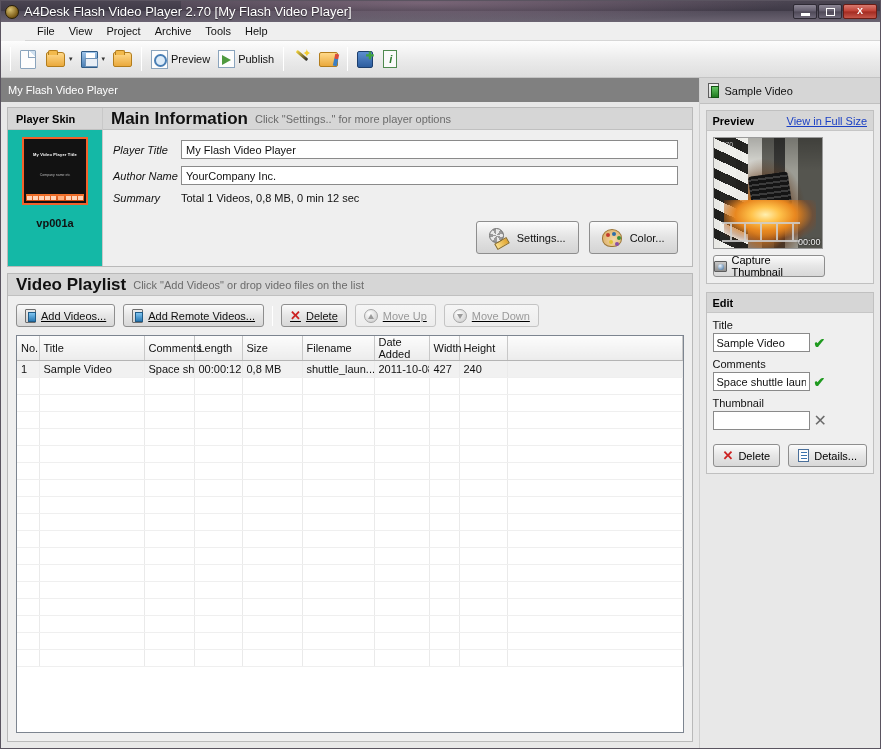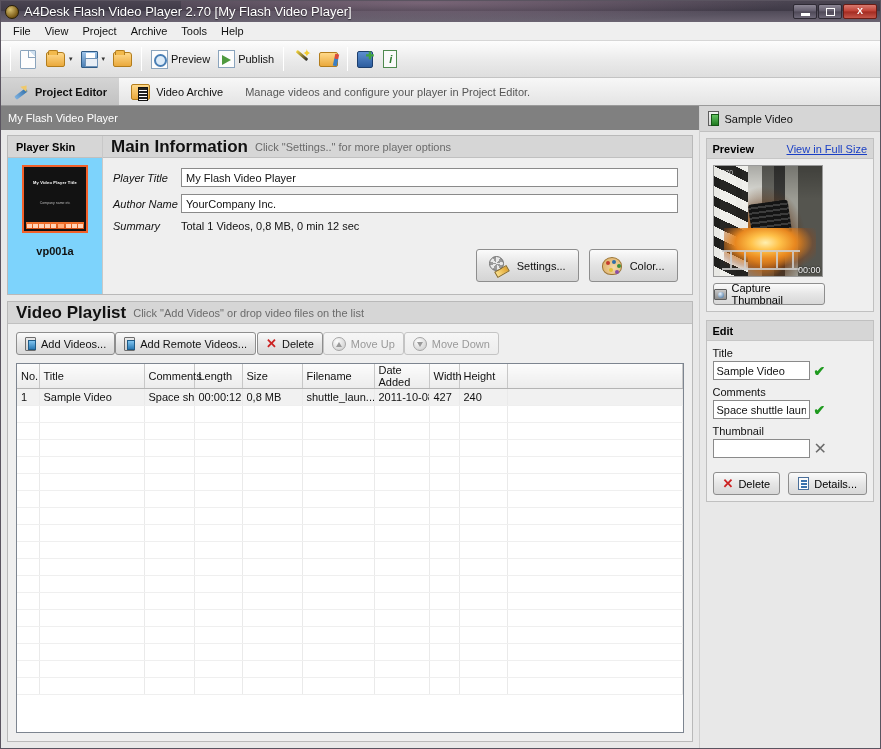--- a/index.html
+++ b/index.html
@@ -62,20 +62,21 @@
   .winbtn .mn { display:block; width:9px; height:3px; background:#fff; margin-top:5px;}
   .winbtn .mx { display:block; width:9px; height:8px; border:1.5px solid #fff; }
 
   
   .menubar {
     height: 19px; flex: 0 0 19px;
     background: #efefef;
     display: flex; align-items: center;
     padding-left: 5px;
     border-bottom: 1px solid #d6d6d6;
+    margin-left: 24px;
   }
   .menu-item { padding: 2px 7px; color: #111; font-size: 11px; cursor: default; }
 
   
   .toolbar {
     height: 37px; flex: 0 0 37px;
     background: linear-gradient(to bottom, #fdfdfd, #eaeaea 55%, #dedede);
     border-bottom: 1px solid #c3c3c3;
     display: flex; align-items: center; padding: 0 4px;
   }
@@ -159,21 +160,21 @@
   .sec-head {
     height: 22px; background: #d6d6d6;
     display: flex; align-items: center; padding: 0 8px; gap: 7px;
     border-bottom: 1px solid #c0c0c0;
   }
   .sec-head .t { font-weight: bold; font-size: 17px; color: #111; }
   .sec-head .h { font-size: 11px; color: #6b6b6b; }
 
   
   .main-row { display: flex; }
-  .skin-col { flex: 0 0 95px; border-right:1px solid #c8c8c8; background:#7dd3fc; }
+  .skin-col { flex: 0 0 95px; border-right:1px solid #c8c8c8; background:#14b8a6; }
   .skin-head { height: 22px; background:#d6d6d6; display:flex; align-items:center; padding:0 8px; font-weight:bold; border-bottom:1px solid #c0c0c0;}
   .skin-body { padding: 7px 0 10px 0; display:flex; flex-direction:column; align-items:center; gap:12px;}
   .skin-thumb {
     width: 66px; height: 68px; background:#121212;
     border: 2px solid #f2612b; position: relative; padding: 4px 3px 0 3px;
     display:flex; flex-direction:column; align-items:center;
   }
   .skin-thumb .st1 { color:#fff; font-size:4px; font-weight:bold; margin-top:9px; letter-spacing:.2px;}
   .skin-thumb .st2 { color:#b9b9b9; font-size:3.5px; margin-top:16px;}
   .skin-bar { position:absolute; left:2px; right:2px; bottom:2px; height:7px;
@@ -206,21 +207,21 @@
      box-shadow: 6px -1px 0 #2f6ea8, 11px 3px 0 #3c8f3c, 3px 7px 0 #e0c234, 9px 9px 0 #8a4fa8;}
   .ico-gear { width:20px; height:19px; }
   .ico-gear::before { content:""; position:absolute; left:0; top:0; width:13px; height:13px; border-radius:50%;
      background: conic-gradient(#e8e8e8 0 10%, #9a9a9a 10% 20%, #e8e8e8 20% 30%, #9a9a9a 30% 40%, #e8e8e8 40% 50%, #9a9a9a 50% 60%, #e8e8e8 60% 70%, #9a9a9a 70% 80%, #e8e8e8 80% 90%, #9a9a9a 90% 100%);
      border:1px solid #6e6e6e;}
   .ico-gear::after { content:""; position:absolute; right:0px; bottom:0px; width:12px; height:5px;
      background: linear-gradient(to right,#f2c champion,#e2a93c); background: linear-gradient(to right,#fbe08a,#e0a32e); border:1px solid #8a6a20; transform: rotate(-30deg);}
 
   
   .playlist { display:flex; flex-direction:column; flex:1 1 auto; min-height:0;}
-  .pl-tools { display:flex; align-items:center; gap:0; padding: 8px 8px 8px 8px; }
+  .pl-tools { display:flex; align-items:center; gap:8px; padding: 8px 8px 8px 8px; text-decoration: underline; }
   .sbtn {
     height: 23px; padding: 0 8px; display:flex; align-items:center; gap:5px;
     background: linear-gradient(to bottom,#fbfbfb,#e6e6e6 50%,#d8d8d8);
     border:1px solid #8e8e8e; border-radius:3px; font-size:11px; color:#111; cursor:default;
   }
   .sbtn.disabled { color:#9a9a9a; background: linear-gradient(to bottom,#f6f6f6,#ececec); border-color:#c4c4c4;}
   .vsep { width:1px; height:20px; background:#c0c0c0; border-right:1px solid #fff; }
   .ico-vid { width:11px; height:14px; background:linear-gradient(to bottom,#eaeaea,#d0d0d0); border:1px solid #6d6d6d; border-radius:1px;}
   .ico-vid::after{content:""; position:absolute; left:2px; top:2px; width:6px; height:8px;
      background: linear-gradient(to bottom,#7fc4f0,#2a7ab5); border:1px solid #1f5b87;}
@@ -384,31 +385,20 @@
     <div class="tb-group">
       <div class="tb-btn">
         <span class="ico ico-book"></span>
       </div>
       <div class="tb-btn">
         <span class="ico ico-info"></span>
       </div>
     </div>
   </div>
 
-  <div class="tabstrip">
-    <div class="tab active">
-      <span class="ico ico-pencil"></span>
-      <span>Project Editor</span>
-    </div>
-    <div class="tab">
-      <span class="ico ico-filmfolder"></span>
-      <span>Video Archive</span>
-    </div>
-    <div class="tab-hint">Manage videos and configure your player in Project Editor.</div>
-  </div>
 
   <div class="body">
 
     <div class="left">
 
       <div class="breadcrumb">My Flash Video Player</div>
 
       <div class="panel-stack">
 
         <div class="section">

